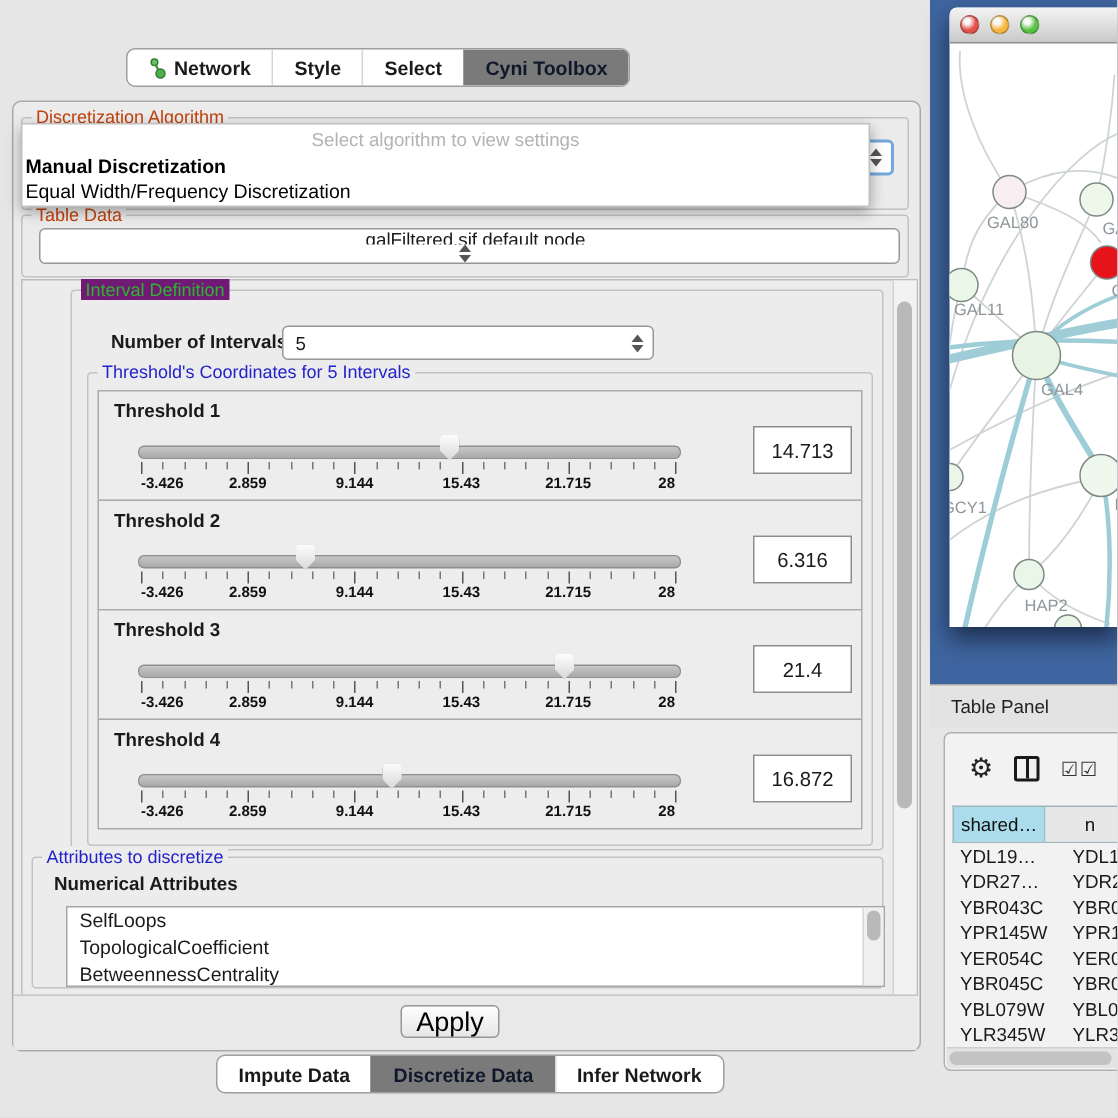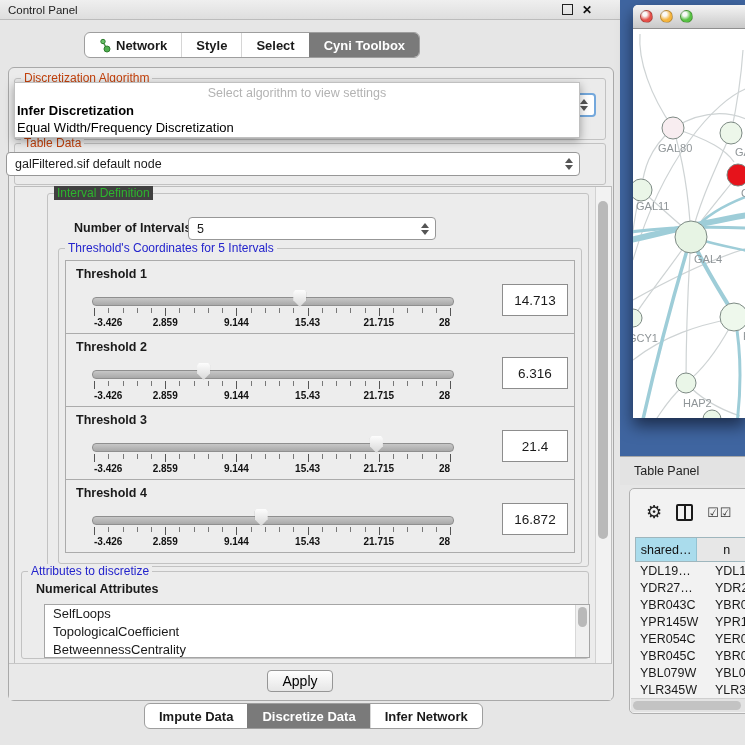--- a/index.html
+++ b/index.html
@@ -14,21 +14,21 @@
   .cp-title{padding-left:8px;font-size:11.5px;color:#222;}
   .tb-icons{margin-left:auto;display:flex;align-items:center;gap:9px;padding-right:28px;}
   .float-ico{width:9px;height:9px;border:1.5px solid #222;background:transparent;}
   .close-ico{font-size:12px;font-weight:bold;color:#111;line-height:1;}
 
   
   .tabbar{display:flex;background:#fff;border:1px solid #9e9e9e;border-radius:6px;overflow:hidden;height:24px;}
   .tab{display:flex;align-items:center;gap:5px;padding:0 14px;font-size:13px;font-weight:bold;color:#1a1a1a;
        border-left:1px solid #d6d6d6;white-space:nowrap;}
   .tab:first-child{border-left:none;}
-  .tab.sel{background:#7a7a7a;color:#ffffff;border-left:1px solid #7a7a7a;}
+  .tab.sel{background:#7a7a7a;color:#0f172a;border-left:1px solid #7a7a7a;}
 
   .main-panel{left:8px;top:67px;width:604px;height:632px;background:#ebebeb;
        border:1px solid #a9a9a9;border-radius:6px;}
 
   .group{position:absolute;border:1px solid #c2c2c2;border-radius:3px;background:#ebebeb;}
   .group-title{position:absolute;top:-8px;left:6px;background:#ebebeb;padding:0 3px;font-size:12px;}
   .t-gray{color:#c2410c;}
   .t-green{color:#2db52d;}
   .t-blue{color:#2323cc;}
 
@@ -75,21 +75,21 @@
 
   
   .attr-sub{font-weight:bold;font-size:12.5px;}
   .listbox{position:absolute;background:#fff;border:1px solid #a5a5a5;overflow:hidden;}
   .listbox .li{font-size:13px;padding:0 8px;line-height:18px;white-space:nowrap;}
   .list-vscroll{position:absolute;right:0;top:0;width:13px;height:100%;background:#f0f0f0;border-left:1px solid #d8d8d8;}
   .list-vscroll .thumb{position:absolute;left:2px;top:2px;width:9px;height:20px;background:#b9b9b9;border-radius:5px;}
 
   .apply-strip{left:9px;top:663px;width:602px;height:36px;border-top:1px solid #c6c6c6;background:#e9e9e9;}
   .btn{position:absolute;background:linear-gradient(#fefefe,#e6e6e6);border:1px solid #969696;border-radius:4px;
-       font-size:14px;display:flex;align-items:center;justify-content:center;}
+       font-size:18px;display:flex;align-items:center;justify-content:center;}
 
   
   .desktop{left:620px;top:0;width:125px;height:456px;background:#3f65a0;}
   .mac-win{left:633px;top:5px;width:112px;height:413px;box-shadow:0 8px 16px rgba(0,0,10,.55);
        border-radius:5px 0 0 0;overflow:hidden;background:#fff;}
   .mac-titlebar{height:23px;background:linear-gradient(#f4f4f4,#c9c9c9);border-bottom:1px solid #8f8f8f;
        display:flex;align-items:center;padding-left:7px;gap:7px;}
   .light{width:13px;height:13px;border-radius:50%;border:1px solid rgba(0,0,0,.25);box-sizing:border-box;}
   #net-svg{position:absolute;left:633px;top:28px;}
 
@@ -113,27 +113,20 @@
   .hscroll{position:absolute;left:1px;top:209px;width:114px;height:13px;background:#e3e3e3;border-top:1px solid #cfcfcf;}
   .hscroll .thumb{position:absolute;left:2px;top:2px;height:9px;width:108px;background:#c3c3c3;border-radius:5px;}
 </style>
 </head>
 <body>
 
 <div class="app">
 
   <div class="abs cp">
 
-    <div class="abs cp-titlebar">
-      <span class="cp-title">Control Panel</span>
-      <span class="tb-icons">
-        <span class="float-ico"></span>
-        <span class="close-ico">✕</span>
-      </span>
-    </div>
 
     <div class="abs tabbar" style="left:84px;top:32px;" id="top-tabbar">
         <div class="tab">
           <svg width="12" height="15">
             <line x1="4" y1="4" x2="8" y2="11" stroke="#3f8f3f" stroke-width="1.5"></line>
             <circle cx="4" cy="3.5" r="2.2" fill="#69c169" stroke="#2f7d2f"></circle>
             <circle cx="8" cy="11" r="3" fill="#4fae4f" stroke="#2f7d2f"></circle>
           </svg>
           <span>Network</span>
         </div>
@@ -153,39 +146,39 @@
     <div class="group" style="left:14px;top:78px;width:590px;height:60px;">
       <span class="group-title t-gray">Discretization Algorithm</span>
     </div>
     <div class="combo focusring" style="left:22px;top:93px;width:570px;height:20px;">
       <span class="val"></span>
       <span class="spin"></span>
     </div>
 
     <div class="abs popup">
       <div class="popup-ph">Select algorithm to view settings</div>
-      <div class="popup-item first">Infer Discretization</div>
+      <div class="popup-item first">Manual Discretization</div>
       <div class="popup-item">Equal Width/Frequency Discretization</div>
     </div>
 
     <div class="group" style="left:14px;top:143px;width:590px;height:40px;">
       <span class="group-title t-gray">Table Data</span>
     </div>
-    <div class="combo" style="left:6px;top:152px;width:572px;height:22px;">
+    <div class="combo" style="left:26px;top:152px;width:572px;height:22px;flex-direction:column;">
       <span class="val">galFiltered.sif default node</span>
       <span class="spin"></span>
     </div>
 
     <div class="abs scrollpane">
       <div class="vscroll">
         <div class="thumb" style="top:14px;height:338px;"></div>
       </div>
 
       <div class="group" style="left:32px;top:6px;width:540px;height:372px;background:#ececec;">
-        <span class="group-title t-green" style="background:#404040;">Interval Definition</span>
+        <span class="group-title t-green" style="background:#701a75;">Interval Definition</span>
 
         <span class="abs noi-label" style="left:26px;top:27px;">Number of Intervals</span>
         <div class="combo" style="left:140px;top:23px;width:246px;height:21px;">
           <span class="val">5</span>
           <span class="spin"></span>
         </div>
 
         <div class="group" style="left:10px;top:54px;width:522px;height:314px;background:#ececec;">
           <span class="group-title t-blue" style="background:#ececec;">Threshold's Coordinates for 5 Intervals</span>
           <div class="tstack" id="threshold-stack">

